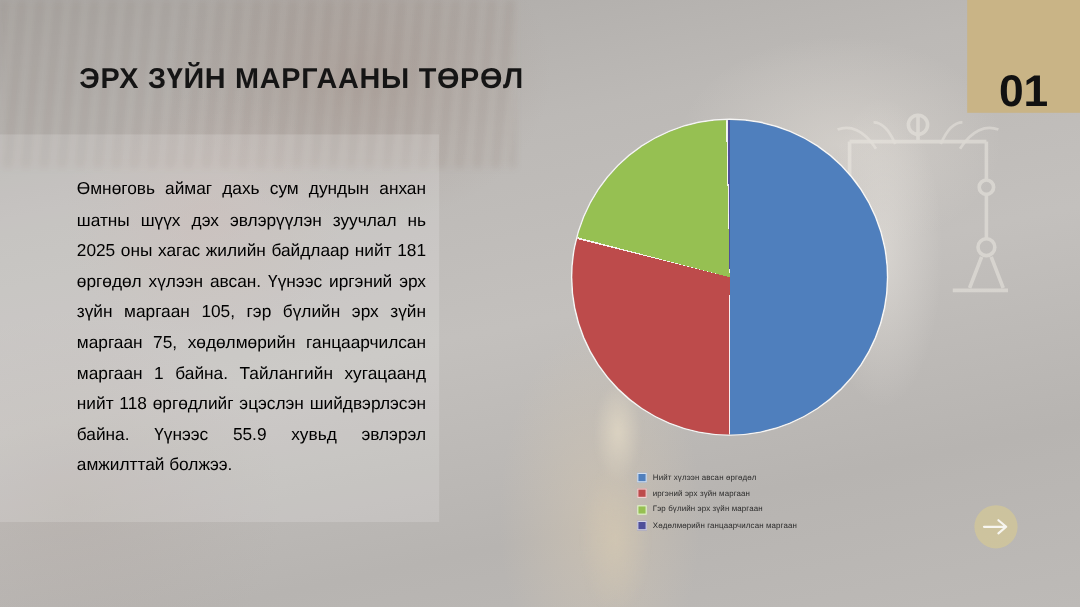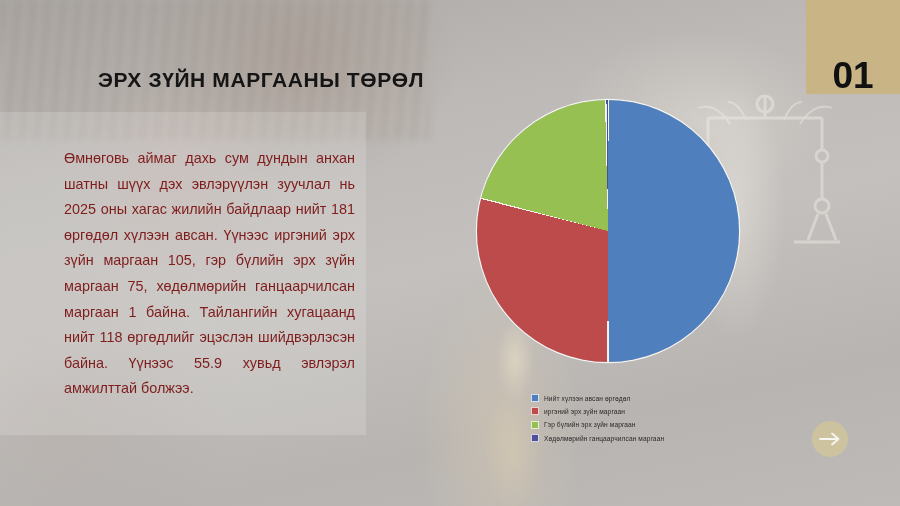--- a/index.html
+++ b/index.html
@@ -69,44 +69,43 @@
     font-size: 37px;
     font-weight: bold;
     color: #111111;
     letter-spacing: 0px;
     line-height: 1;
   }
 
   
   .title {
     position: absolute;
-    left: 66px; top: 68px;
-    font-size: 21px;
+    left: 66px; top: 52px;
+    font-size: 24px;
     font-weight: bold;
     color: #151515;
     letter-spacing: 0.6px;
     white-space: nowrap;
-    margin-left: 32px;
   }
 
   
   .panel {
     position: absolute;
     left: 0; top: 112px;
     width: 366px;
     height: 323px;
     background: rgba(255,255,255,0.16);
   }
   .body-text {
     position: absolute;
     left: 64px; top: 146px;
     width: 291px;
     font-size: 14.4px;
     line-height: 25.6px;
-    color: #7f1d1d;
+    color: #000000;
     text-align: justify;
     text-justify: inter-word;
   }
 
   
   .pie-wrap {
     position: absolute;
     left: 477px; top: 100px;
     width: 262px; height: 262px;
   }

